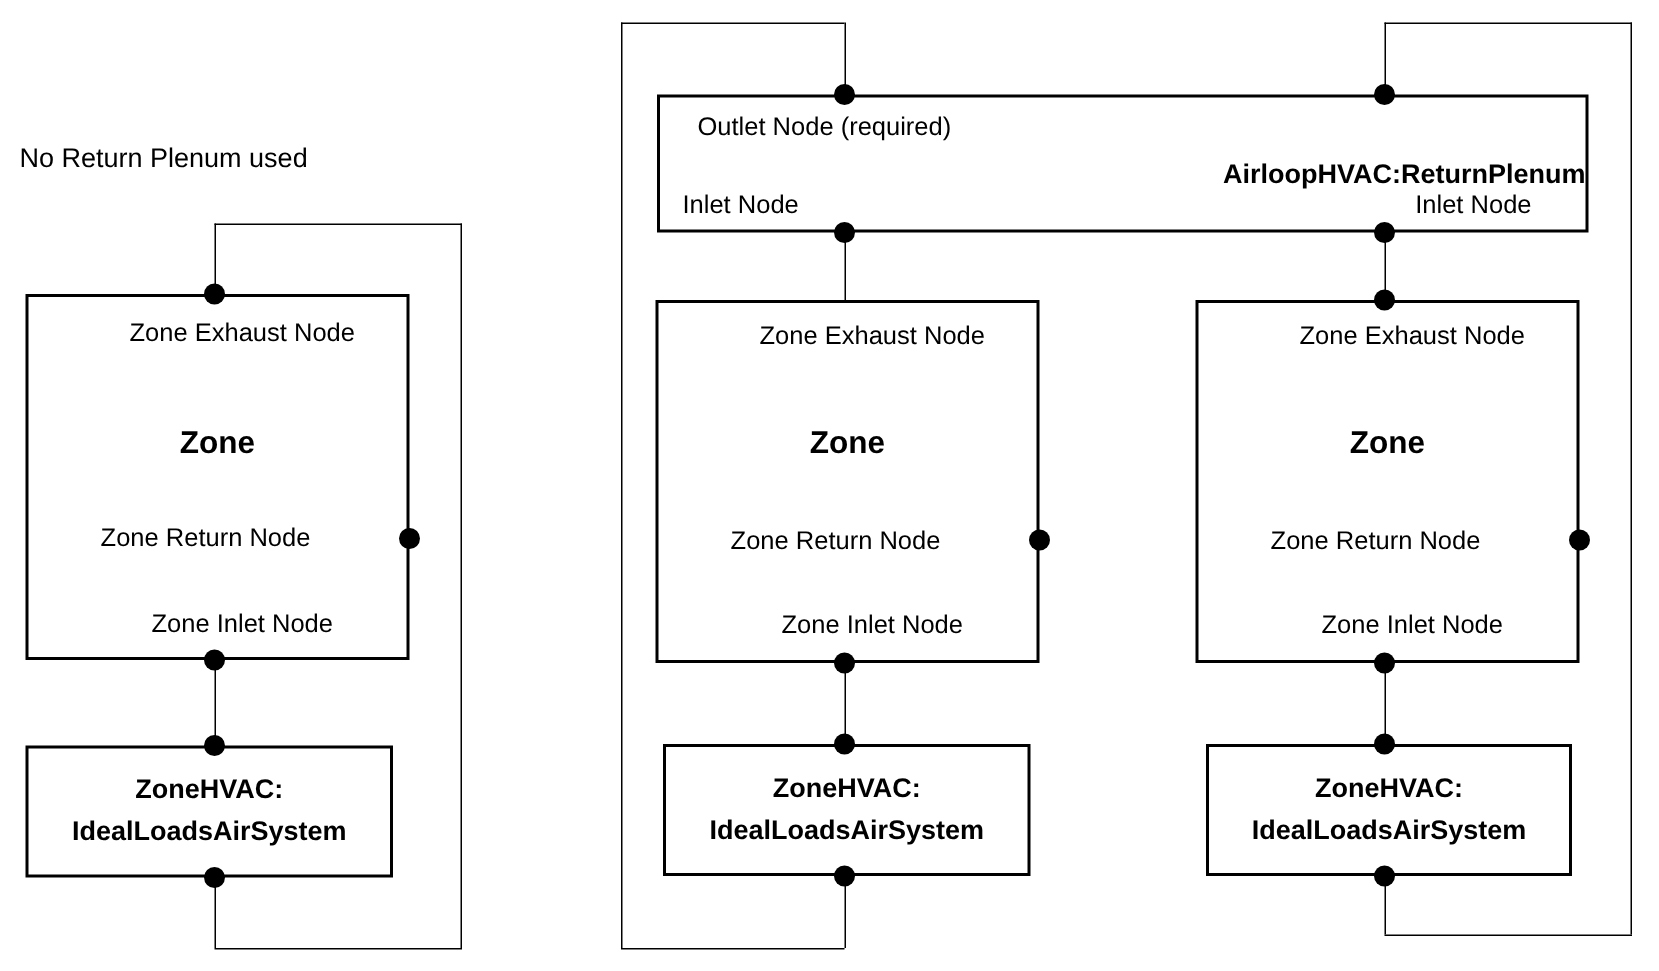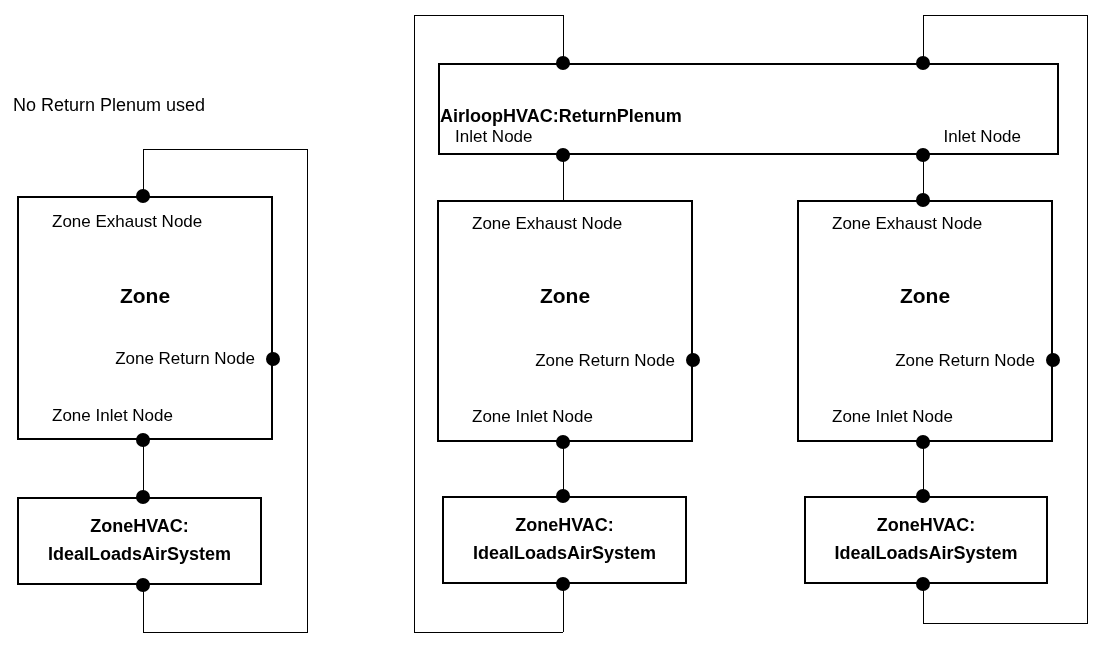--- a/index.html
+++ b/index.html
@@ -5,25 +5,25 @@
   html,body{margin:0;padding:0;}
   body{
     width:1106px;height:647px;position:relative;background:#ffffff;
     font-family:"Liberation Sans", sans-serif;color:#000;overflow:hidden;
   }
   .box{position:absolute;border:2px solid #000;box-sizing:border-box;background:#fff;}
   .vline{position:absolute;width:1px;background:#000;}
   .hline{position:absolute;height:1px;background:#000;}
   .dot{position:absolute;width:14px;height:14px;border-radius:50%;background:#000;}
   .lbl{position:absolute;font-size:17px;white-space:nowrap;line-height:20px;}
-  .lbl.center{left:0;right:0;padding-left:33px;}
-  .lbl.right{text-align:right;}
+  .lbl.center{left:0;right:0;text-align:center;padding-left:33px;}
+  .lbl.right{text-align:center;}
   .zone-name{position:absolute;left:0;right:0;text-align:center;font-size:21px;font-weight:bold;line-height:24px;white-space:nowrap;}
   .hvac-text{position:absolute;left:0;right:0;text-align:center;font-size:18px;font-weight:bold;line-height:28px;white-space:nowrap;}
-  .plenum-title{position:absolute;left:0;right:0;text-align:left;font-size:18px;font-weight:bold;line-height:22px;white-space:nowrap;}
+  .plenum-title{position:absolute;left:0;right:0;text-align:right;font-size:18px;font-weight:bold;line-height:22px;white-space:nowrap;}
   .section-title{position:absolute;font-size:18px;line-height:22px;white-space:nowrap;}
 </style>
 </head>
 <body>
 
 <div class="section-title" style="left:13px;top:94px;">No Return Plenum used</div>
 
 <div class="vline" style="left:143px;top:149px;height:47px;"></div>
 <div class="hline" style="left:143px;top:149px;width:165px;"></div>
 <div class="vline" style="left:307px;top:149px;height:483px;"></div>
@@ -62,20 +62,21 @@
 <div class="hline" style="left:923px;top:623px;width:165px;"></div>
 <div class="vline" style="left:923px;top:15px;height:48px;"></div>
 <div class="vline" style="left:923px;top:584px;height:39px;"></div>
 
 <div class="vline" style="left:563px;top:155px;height:45px;"></div>
 <div class="vline" style="left:563px;top:442px;height:54px;"></div>
 <div class="vline" style="left:923px;top:155px;height:45px;"></div>
 <div class="vline" style="left:923px;top:442px;height:54px;"></div>
 
 <div class="box" style="left:438px;top:63px;width:621px;height:92px;">
+  <div class="lbl" style="left:25px;top:10px;">Outlet Node (required)</div>
   <div class="plenum-title" style="top:40px;">AirloopHVAC:ReturnPlenum</div>
   <div class="lbl" style="left:15px;top:62px;">Inlet Node</div>
   <div class="lbl" style="right:36px;top:62px;">Inlet Node</div>
 </div>
 
 <div class="box" style="left:437px;top:200px;width:256px;height:242px;">
   <div class="lbl center" style="top:12px;">Zone Exhaust Node</div>
   <div class="zone-name" style="top:82px;">Zone</div>
   <div class="lbl right" style="top:149px;right:16px;left:0;">Zone Return Node</div>
   <div class="lbl center" style="top:205px;">Zone Inlet Node</div>

